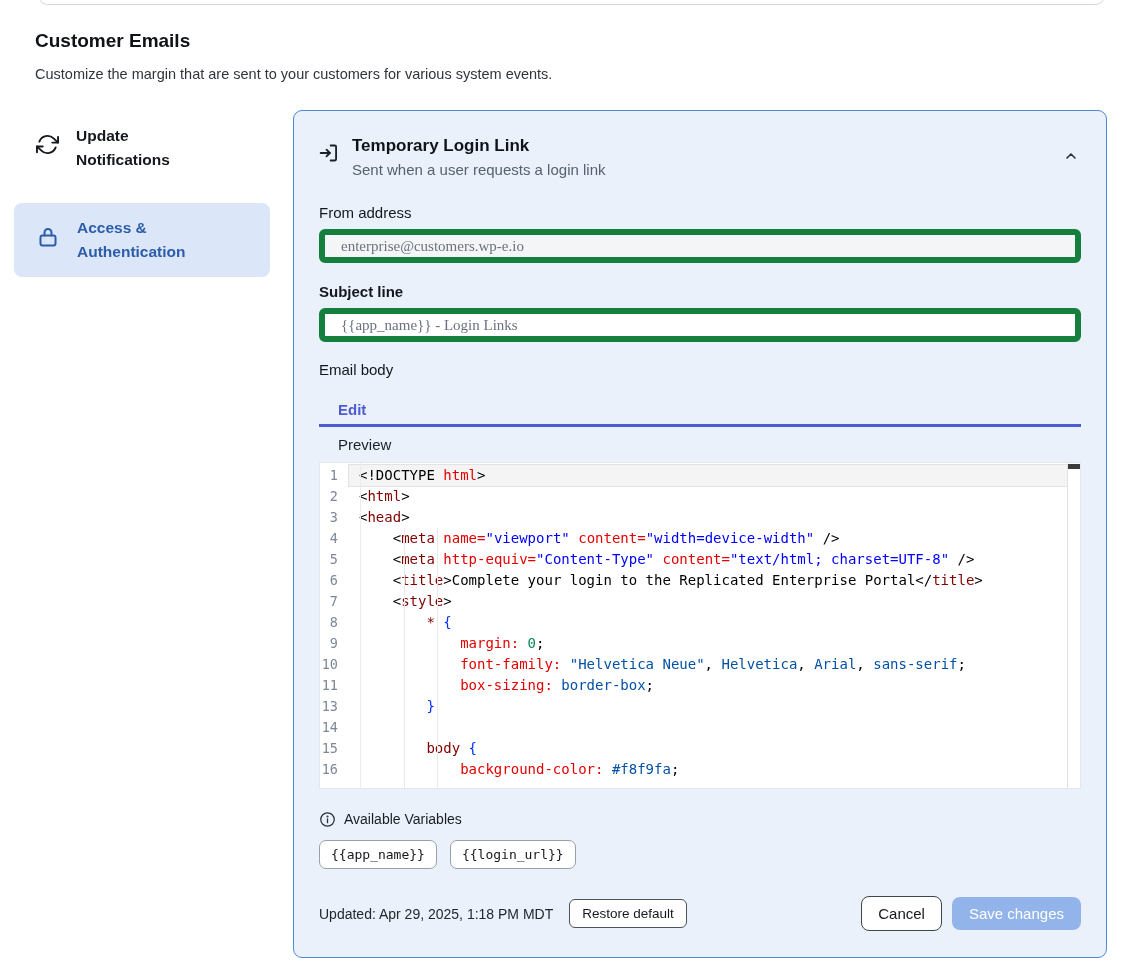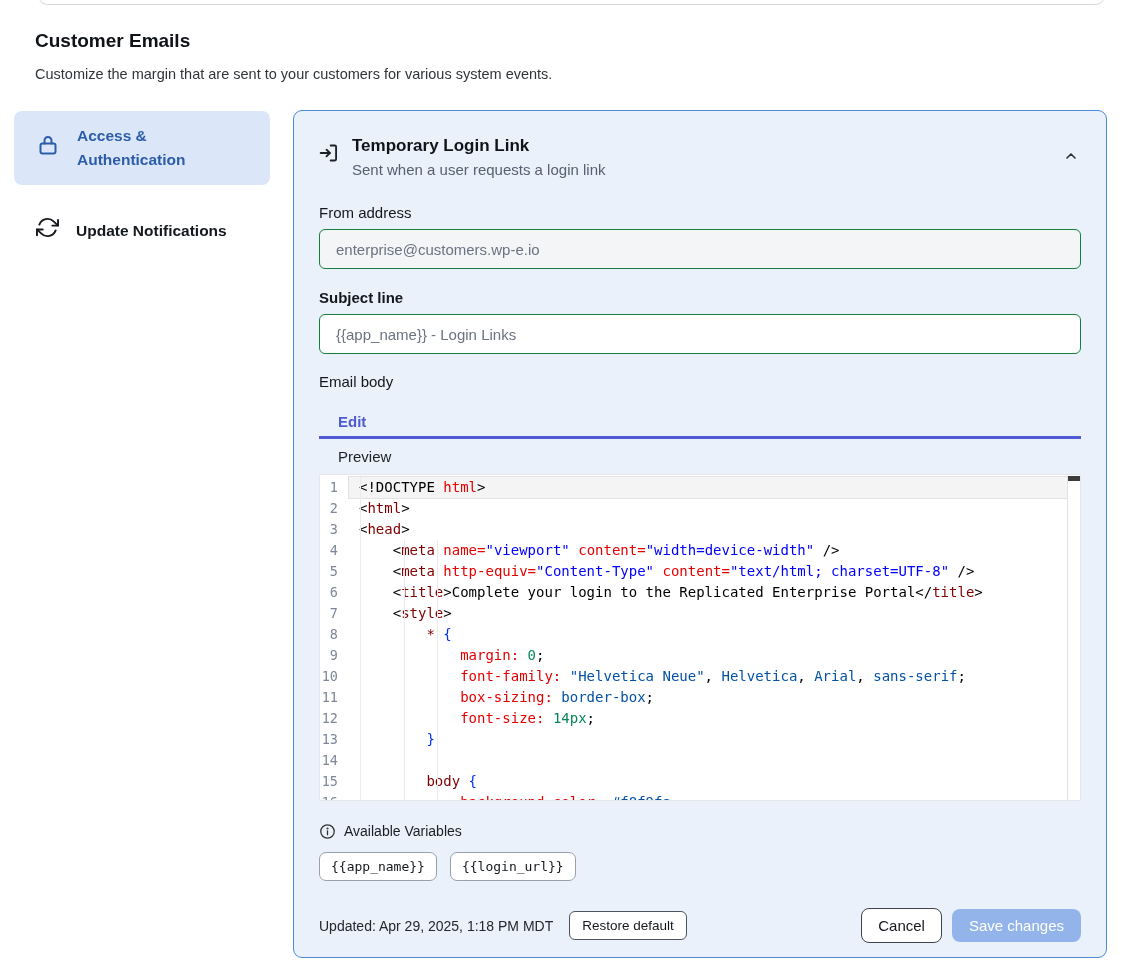--- a/index.html
+++ b/index.html
@@ -24,22 +24,22 @@
   .panel { position:absolute; left:293px; top:110px; width:814px; height:848px;
     background:#eaf1fb; border:1px solid #4a8bd9; border-radius:9px; padding:25px; }
 
   .panel-header { display:flex; gap:13px; margin-bottom:26px; position:relative; }
   .panel-header .hicon { margin-top:7px; }
   .ph-title { font-size:17px; font-weight:700; color:#101418; margin-bottom:5px; }
   .ph-sub { font-size:15px; color:#566070; }
   .collapse { position:absolute; right:2px; top:12px; cursor:pointer; }
 
   .field-label { font-size:15px; color:#14181d; margin-bottom:8px; }
-  .input { width:100%; height:40px; border:1px solid #15803d; border-radius:6px;
-    font-size:15px; color:#6b7280; padding:0 16px; font-family:Liberation Sans, sans-serif; display:block; }
+  .input { width:100%; height:34px; border:6px solid #15803d; border-radius:6px;
+    font-size:15px; color:#6b7280; padding:0 16px; font-family:Liberation Serif, serif; display:block; }
   .input.gray { background:#f4f5f6; }
   .input.white { background:#fff; }
   .mt20 { margin-top:20px;font-weight:bold; }
   .mt19 { margin-top:19px; }
 
   .tabs { display:flex; margin-top:14px;flex-direction:column; }
   .tab { padding:9px 19px; font-size:15px; color:#1c2127; position:relative; cursor:pointer; }
   .tab.active { color:#4f5bd5; font-weight:700; }
   .tab.active::after { content:""; position:absolute; left:0; right:0; bottom:0; height:3px; background:#4f5bd5; }
 
@@ -76,38 +76,38 @@
 </style>
 </head>
 <body>
 
 <div class="top-card-edge"></div>
 
 <div class="page-title">Customer Emails</div>
 <div class="page-subtitle">Customize the margin that are sent to your customers for various system events.</div>
 
 <div class="sidebar">
-  <div class="side-item active">
-    <span>
-      <svg width="24" height="24" viewBox="0 0 24 24" fill="none" stroke="#2d5ca9" stroke-width="2" stroke-linecap="round" stroke-linejoin="round">
-          <rect x="4.5" y="10.5" width="15" height="10" rx="2"></rect>
-          <path d="M8.5 10.5V7.5a3.5 3.5 0 0 1 7 0v3"></path>
-        </svg>
-    </span>
-    <span class="label">Access &amp; Authentication</span>
-  </div>
   <div class="side-item">
     <span>
       <svg width="23" height="23" viewBox="0 0 24 24" fill="none" stroke="#16191d" stroke-width="2" stroke-linecap="round" stroke-linejoin="round">
           <polyline points="23 4 23 10 17 10"></polyline>
           <polyline points="1 20 1 14 7 14"></polyline>
           <path d="M3.51 9a9 9 0 0 1 14.85-3.36L23 10M1 14l4.64 4.36A9 9 0 0 0 20.49 15"></path>
         </svg>
     </span>
     <span class="label">Update Notifications</span>
+  </div>
+  <div class="side-item active">
+    <span>
+      <svg width="24" height="24" viewBox="0 0 24 24" fill="none" stroke="#2d5ca9" stroke-width="2" stroke-linecap="round" stroke-linejoin="round">
+          <rect x="4.5" y="10.5" width="15" height="10" rx="2"></rect>
+          <path d="M8.5 10.5V7.5a3.5 3.5 0 0 1 7 0v3"></path>
+        </svg>
+    </span>
+    <span class="label">Access &amp; Authentication</span>
   </div>
 </div>
 
 <div class="panel">
 
   <div class="panel-header">
     <span class="hicon">
       <svg width="20" height="20" viewBox="0 0 24 24" fill="none" stroke="#1c2127" stroke-width="2.2" stroke-linecap="round" stroke-linejoin="round">
           <path d="M14 3h5a1.5 1.5 0 0 1 1.5 1.5v15A1.5 1.5 0 0 1 19 21h-5"></path>
           <polyline points="9 16 13 12 9 8"></polyline>
@@ -147,21 +147,20 @@
         <div class="code-row"><span class="ln">2</span><span class="code"><span class="tk-pln">&lt;</span><span class="tk-tag">html</span><span class="tk-pln">&gt;</span></span></div>
         <div class="code-row"><span class="ln">3</span><span class="code"><span class="tk-pln">&lt;</span><span class="tk-tag">head</span><span class="tk-pln">&gt;</span></span></div>
         <div class="code-row"><span class="ln">4</span><span class="code"><span class="tk-pln">    &lt;</span><span class="tk-tag">meta</span><span class="tk-pln"> </span><span class="tk-attr">name=</span><span class="tk-str">"viewport"</span><span class="tk-pln"> </span><span class="tk-attr">content=</span><span class="tk-str">"width=device-width"</span><span class="tk-pln"> /&gt;</span></span></div>
         <div class="code-row"><span class="ln">5</span><span class="code"><span class="tk-pln">    &lt;</span><span class="tk-tag">meta</span><span class="tk-pln"> </span><span class="tk-attr">http-equiv=</span><span class="tk-str">"Content-Type"</span><span class="tk-pln"> </span><span class="tk-attr">content=</span><span class="tk-str">"text/html; charset=UTF-8"</span><span class="tk-pln"> /&gt;</span></span></div>
         <div class="code-row"><span class="ln">6</span><span class="code"><span class="tk-pln">    &lt;</span><span class="tk-tag">title</span><span class="tk-pln">&gt;Complete your login to the Replicated Enterprise Portal&lt;/</span><span class="tk-tag">title</span><span class="tk-pln">&gt;</span></span></div>
         <div class="code-row"><span class="ln">7</span><span class="code"><span class="tk-pln">    &lt;</span><span class="tk-tag">style</span><span class="tk-pln">&gt;</span></span></div>
         <div class="code-row"><span class="ln">8</span><span class="code"><span class="tk-pln">        </span><span class="tk-tag">*</span><span class="tk-pln"> </span><span class="tk-brace">{</span></span></div>
         <div class="code-row"><span class="ln">9</span><span class="code"><span class="tk-pln">            </span><span class="tk-attr">margin:</span><span class="tk-pln"> </span><span class="tk-num">0</span><span class="tk-pln">;</span></span></div>
         <div class="code-row"><span class="ln">10</span><span class="code"><span class="tk-pln">            </span><span class="tk-attr">font-family:</span><span class="tk-pln"> </span><span class="tk-cssval">"Helvetica Neue"</span><span class="tk-pln">, </span><span class="tk-cssval">Helvetica</span><span class="tk-pln">, </span><span class="tk-cssval">Arial</span><span class="tk-pln">, </span><span class="tk-cssval">sans-serif</span><span class="tk-pln">;</span></span></div>
         <div class="code-row"><span class="ln">11</span><span class="code"><span class="tk-pln">            </span><span class="tk-attr">box-sizing:</span><span class="tk-pln"> </span><span class="tk-cssval">border-box</span><span class="tk-pln">;</span></span></div>
-        <div class="code-row"><span class="ln">12</span><span class="code"><span class="tk-pln">            </span><span class="tk-attr">font-size:</span><span class="tk-pln"> </span><span class="tk-num">14px</span><span class="tk-pln">;</span></span></div>
         <div class="code-row"><span class="ln">13</span><span class="code"><span class="tk-pln">        </span><span class="tk-brace">}</span></span></div>
         <div class="code-row"><span class="ln">14</span><span class="code"><span class="tk-pln"></span></span></div>
         <div class="code-row"><span class="ln">15</span><span class="code"><span class="tk-pln">        </span><span class="tk-tag">body</span><span class="tk-pln"> </span><span class="tk-brace">{</span></span></div>
         <div class="code-row"><span class="ln">16</span><span class="code"><span class="tk-pln">            </span><span class="tk-attr">background-color:</span><span class="tk-pln"> </span><span class="tk-cssval">#f8f9fa</span><span class="tk-pln">;</span></span></div>
       </div>
     <div class="vscroll">
       <div class="vthumb"></div>
     </div>
   </div>
 

